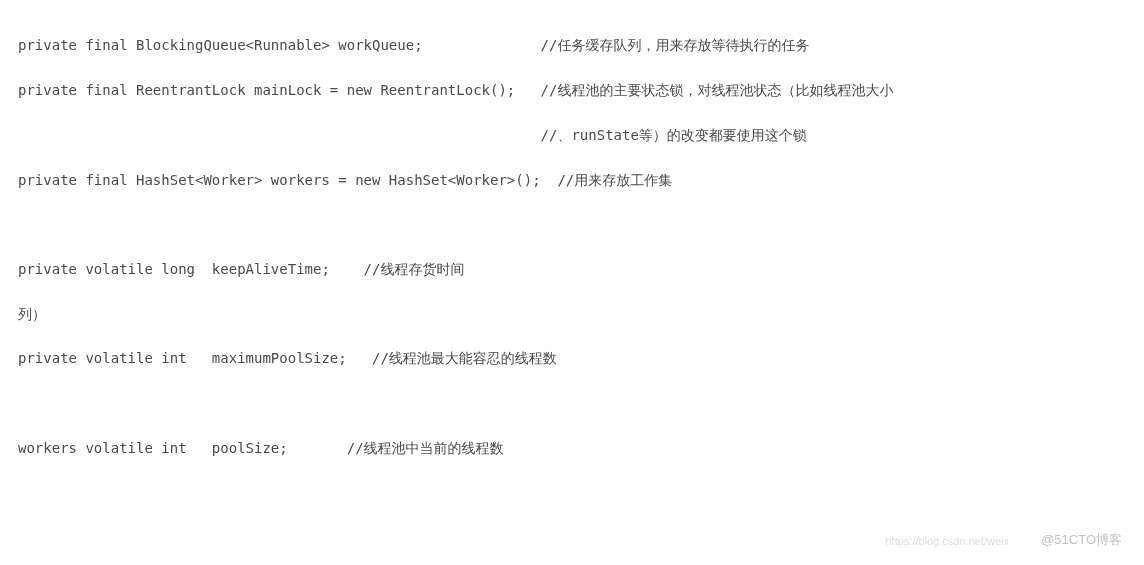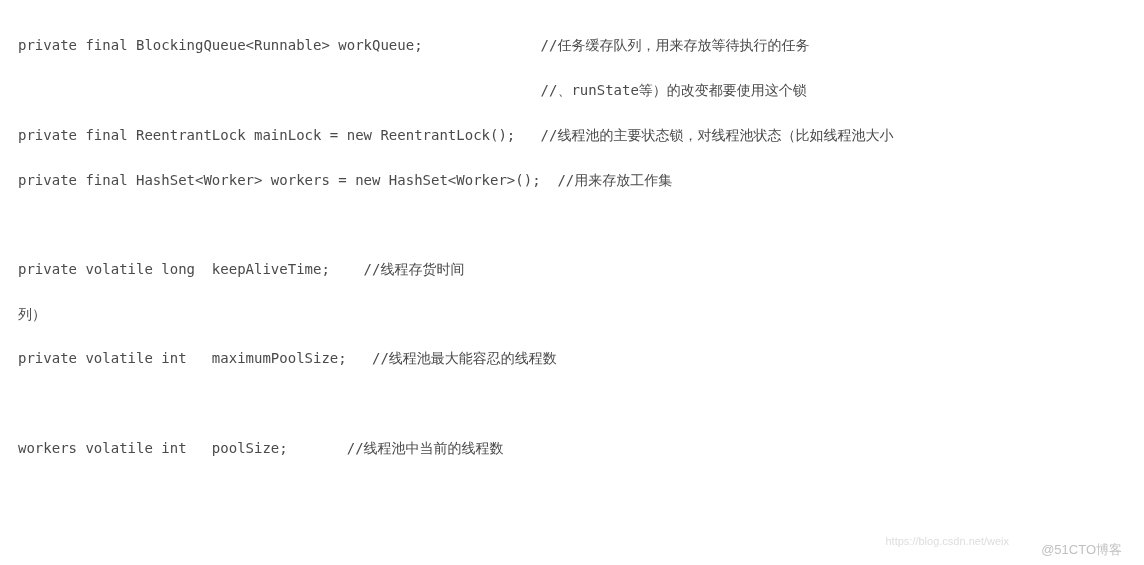--- a/index.html
+++ b/index.html
@@ -30,34 +30,34 @@
     .watermark-left {
       position: absolute;
       bottom: 14px;
       right: 135px;
       font-size: 11px;
       color: rgba(180,180,180,0.45);
       font-family: Arial, sans-serif;
     }
     .watermark-right {
       position: absolute;
-      bottom: 4px;
+      bottom: 14px;
       right: 22px;
       font-size: 13px;
       color: rgba(140,140,140,0.55);
       font-family: "Microsoft YaHei", sans-serif;
     }
   </style>
 </head>
 <body>
 
 <div class="code">
 <span class="line">private final BlockingQueue&lt;Runnable&gt; workQueue;              //任务缓存队列，用来存放等待执行的任务</span>
+<span class="line">private final ReentrantLock mainLock = new ReentrantLock();   //线程池的主要状态锁，对线程池状态（比如线程池大小</span>
 <span class="line">                                                              //、runState等）的改变都要使用这个锁</span>
-<span class="line">private final ReentrantLock mainLock = new ReentrantLock();   //线程池的主要状态锁，对线程池状态（比如线程池大小</span>
 <span class="line">private final HashSet&lt;Worker&gt; workers = new HashSet&lt;Worker&gt;();  //用来存放工作集</span>
 <span class="line"></span>
 <span class="line">private volatile long  keepAliveTime;    //线程存货时间   </span>
 <span class="line">列）</span>
 <span class="line">private volatile int   maximumPoolSize;   //线程池最大能容忍的线程数</span>
 <span class="line"></span>
 <span class="line">workers volatile int   poolSize;       //线程池中当前的线程数</span>
 
 
 

